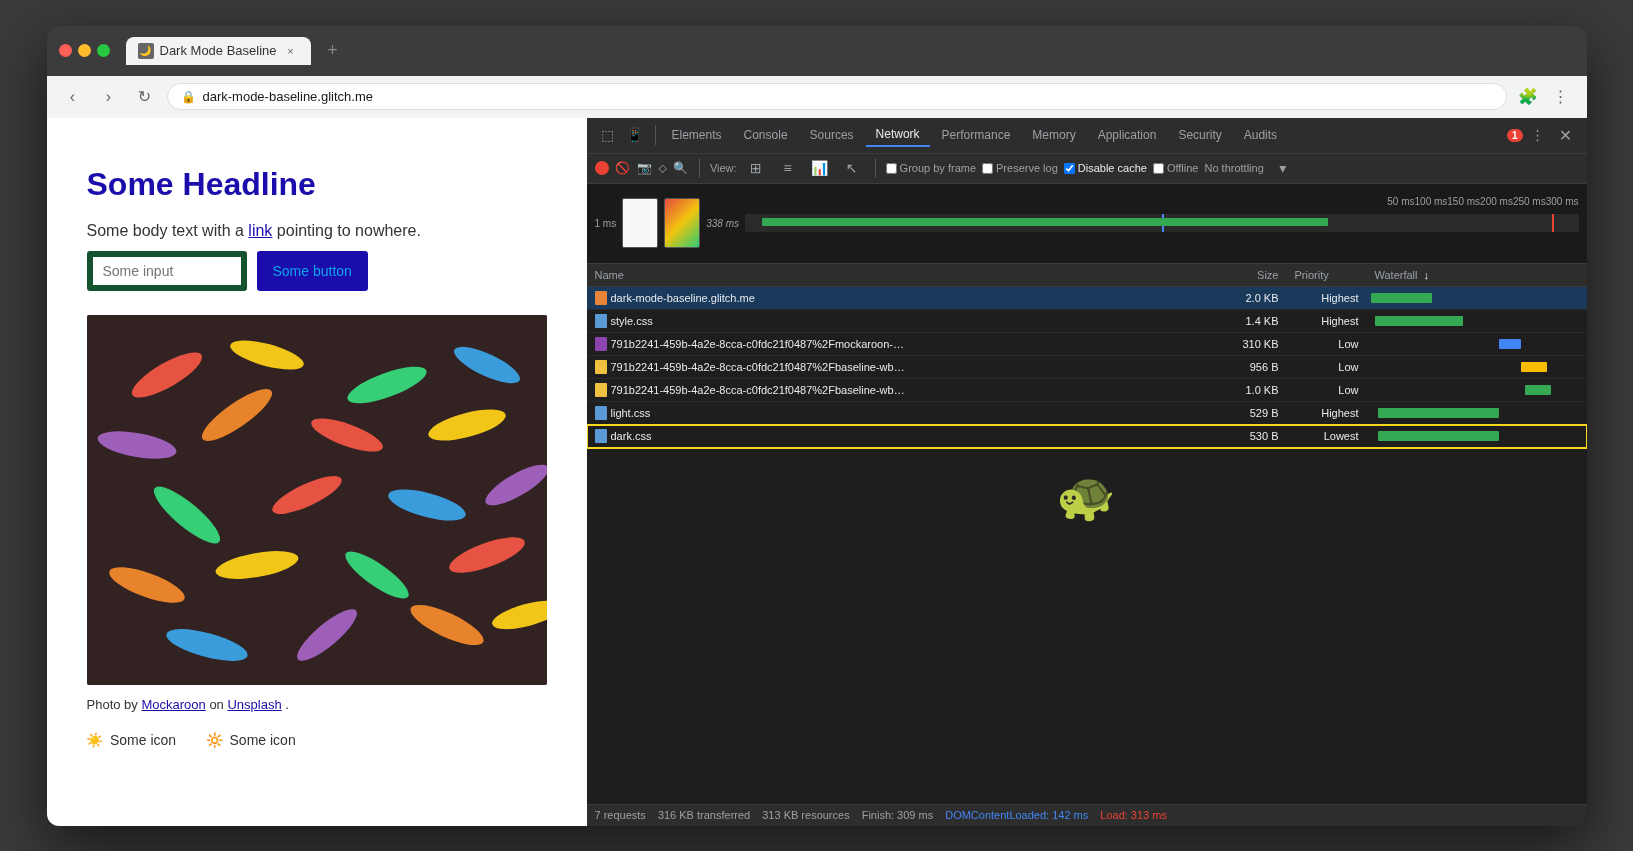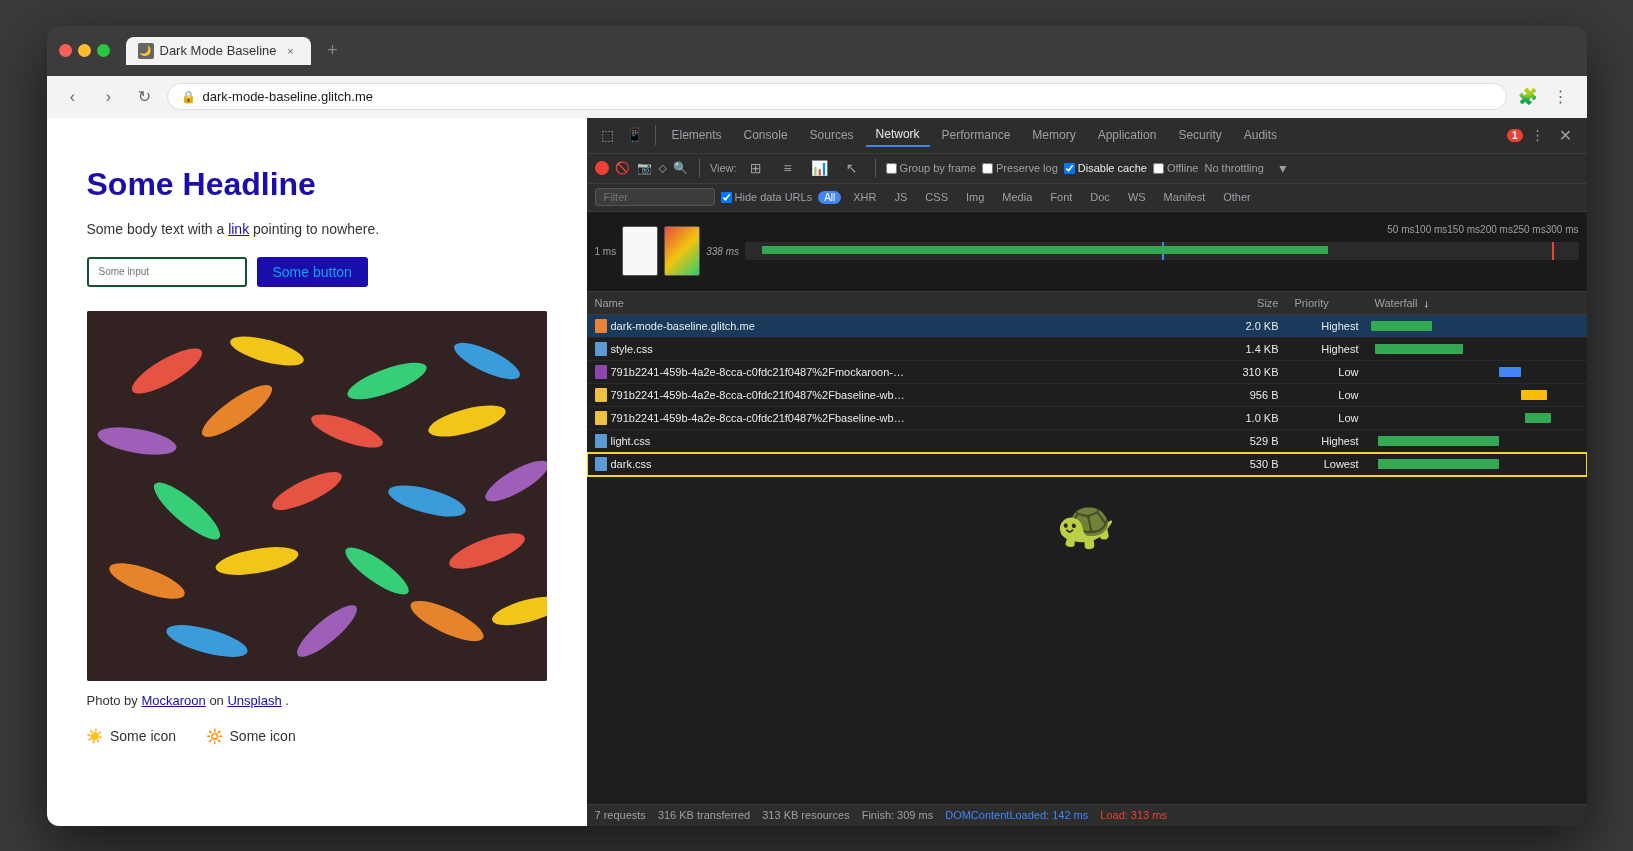--- a/index.html
+++ b/index.html
@@ -132,38 +132,38 @@
       padding: 48px 40px;
       overflow-y: auto;
     }
     .page-headline {
       font-size: 32px;
       font-weight: bold;
       color: #1a0dab;
       margin-bottom: 16px;
     }
     .page-body-text {
-      font-size: 14px;
+      font-size: 16px;
       color: #333;
-      margin-bottom: 17px;
+      margin-bottom: 8px;
       line-height: 1.5;
     }
     .page-body-text a {
       color: #1a0dab;
     }
     .input-group {
       display: flex;
       gap: 10px;
       margin-bottom: 24px;
     }
     .page-input {
-      border: 2px solid #14532d;
+      border: 6px solid #14532d;
       border-radius: 3px;
       padding: 6px 10px;
-      font-size: 10px;
+      font-size: 14px;
       width: 160px;
       color: #666;
     }
     .page-button {
       background: #1a0dab;
       color: #0ea5e9;
       border: none;
       border-radius: 3px;
       padding: 7px 16px;
       font-size: 14px;
@@ -606,38 +606,20 @@
           <span>Disable cache</span>
         </label>
         <label class="nt-checkbox">
           <input type="checkbox" style="">
           <span>Offline</span>
         </label>
         <span class="nt-label">No throttling</span>
         <div class="dt-icon-btn">▾</div>
       </div>
 
-      <div class="filter-bar">
-        <input class="filter-input" type="text" placeholder="Filter" style="">
-        <label class="nt-checkbox">
-          <input type="checkbox" checked="" style="">
-          <span>Hide data URLs</span>
-        </label>
-        <span class="filter-chip">All</span>
-        <div class="filter-type-btn">XHR</div>
-        <div class="filter-type-btn">JS</div>
-        <div class="filter-type-btn">CSS</div>
-        <div class="filter-type-btn">Img</div>
-        <div class="filter-type-btn">Media</div>
-        <div class="filter-type-btn">Font</div>
-        <div class="filter-type-btn">Doc</div>
-        <div class="filter-type-btn">WS</div>
-        <div class="filter-type-btn">Manifest</div>
-        <div class="filter-type-btn">Other</div>
-      </div>
 
       <div class="timeline-area">
         <div style="display:flex; align-items:center; padding: 8px; gap:6px; height:100%;">
 
           <div style="display:flex;flex-direction:column;align-items:center;gap:2px;">
             <span style="font-size:10px;color:#9aa0a6;">1 ms</span>
           </div>
 
           <div class="timeline-thumb" style="background:#f8f8f8;"></div>
 

